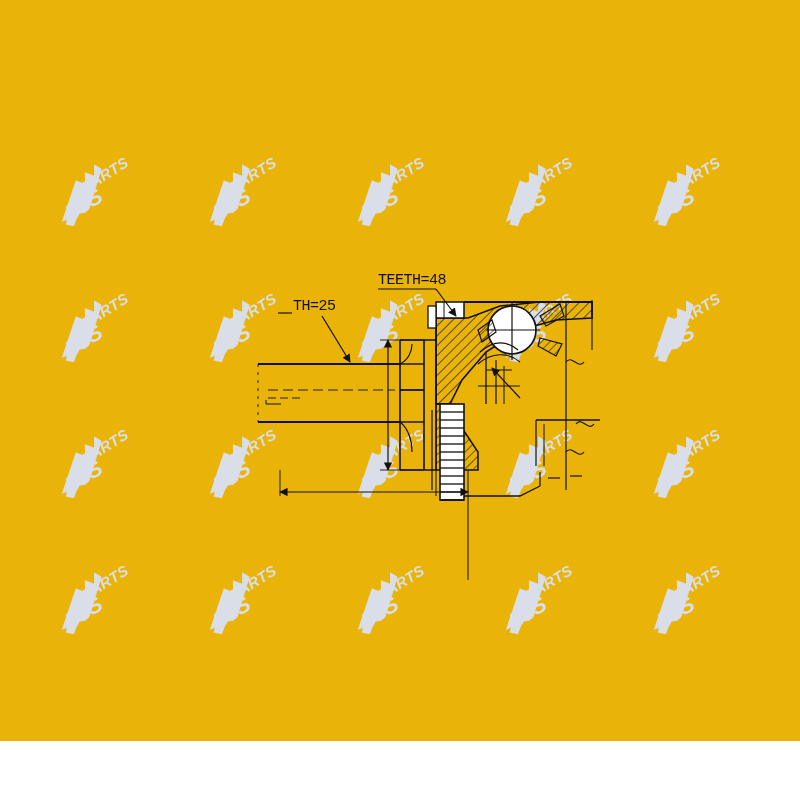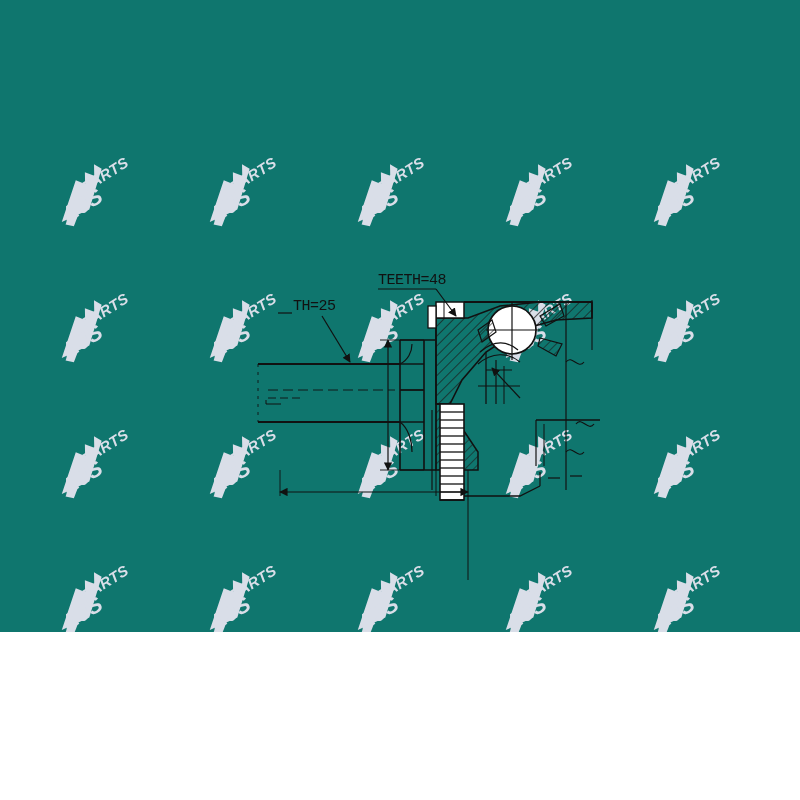--- a/index.html
+++ b/index.html
@@ -7,22 +7,22 @@
     margin: 0;
     padding: 0;
     background: #ffffff;
   }
   body {
     font-family: "Liberation Sans", sans-serif;
   }
   #canvas {
     position: relative;
     width: 800px;
-    height: 632px;
-    background: #0f766e;
+    height: 741px;
+    background: #eab308;
     overflow: hidden;
   }
   #watermark-layer {
     position: absolute;
     left: 0;
     top: 0;
     width: 800px;
     height: 800px;
     pointer-events: none;
     z-index: 1;

